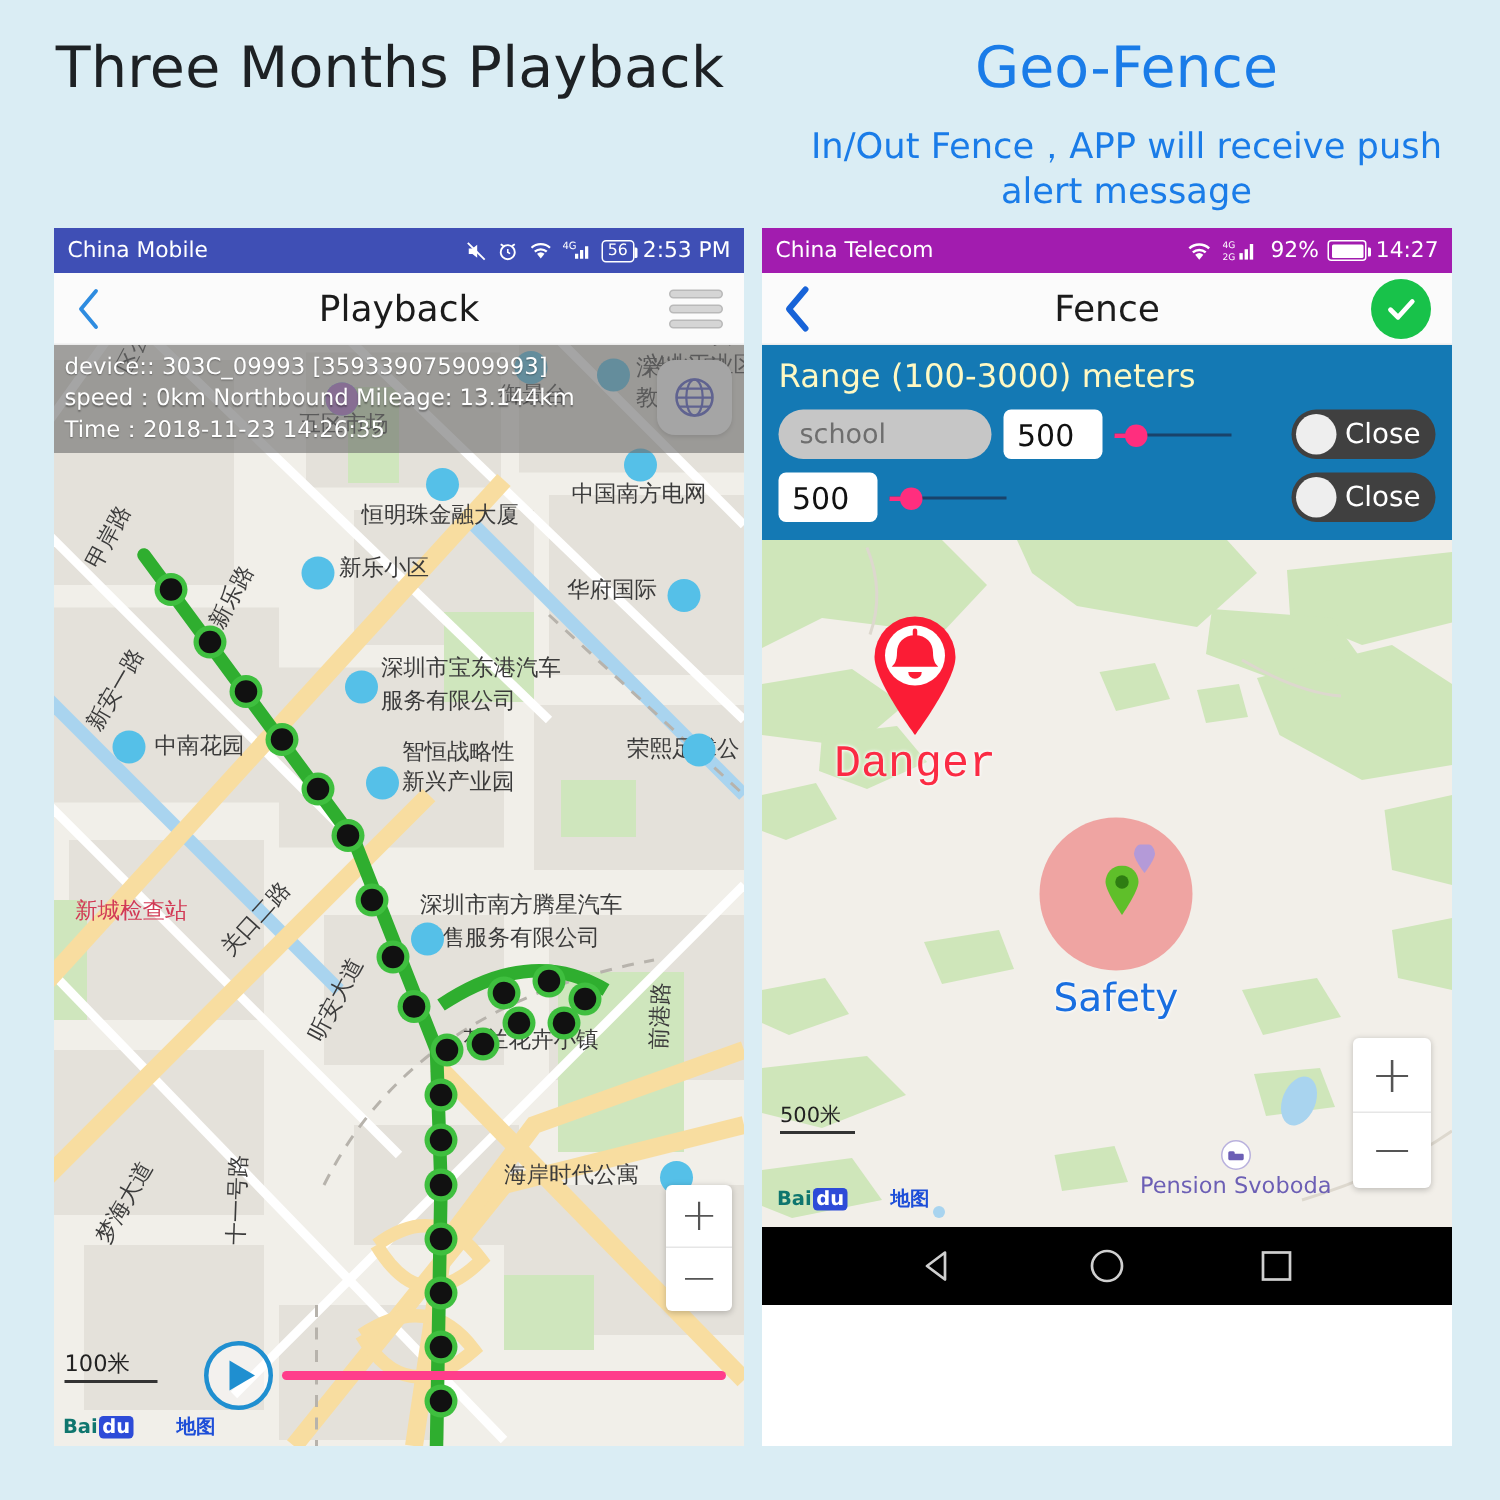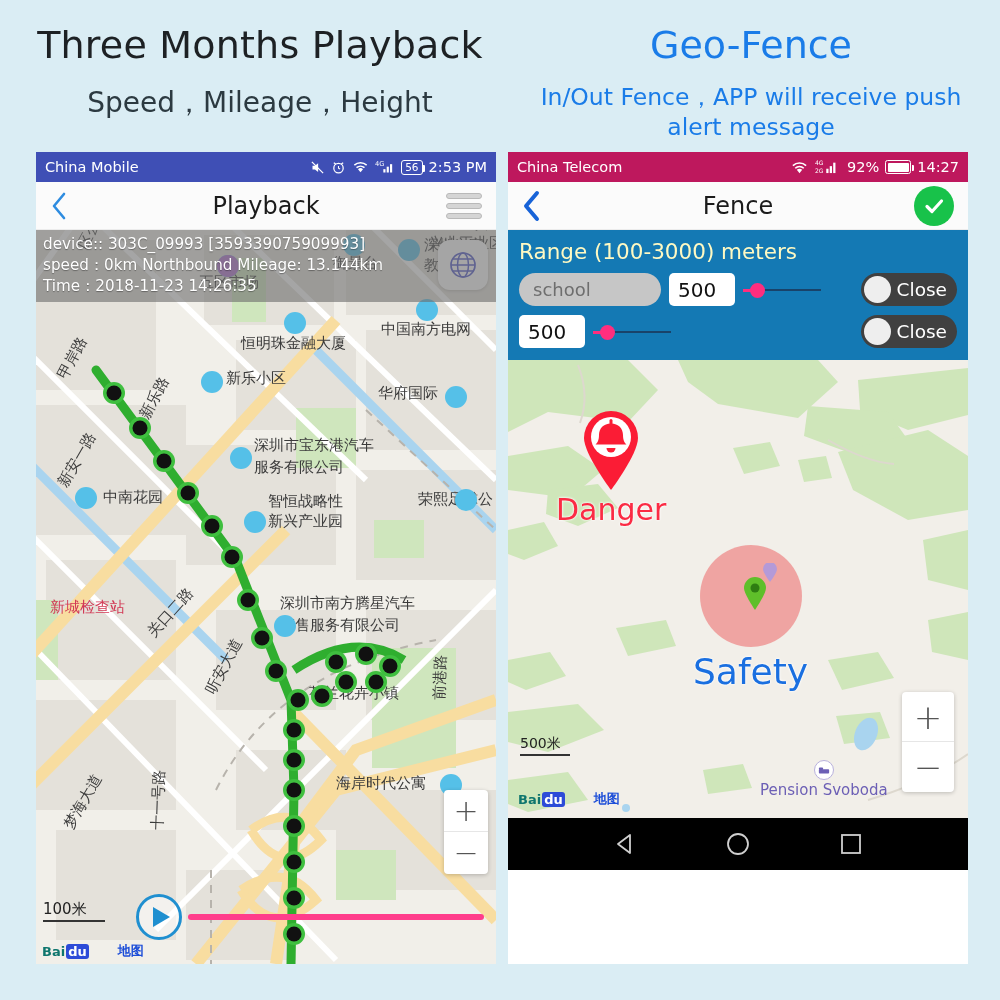--- a/index.html
+++ b/index.html
@@ -37,21 +37,21 @@
   }
   #phone-left  { left: 36px;  top: 152px; width: 460px; height: 812px; }
   #phone-right { left: 508px; top: 152px; width: 460px; height: 812px; }
 
   
   .statusbar {
     height: 30px; display: flex; align-items: center;
     padding: 0 9px; color: #fff; font-size: 14.5px;
   }
   .sb-left  { background: #3f4fb5; }
-  .sb-right { background: #be185d; }
+  .sb-right { background: #a21caf; }
   .sb-carrier { flex: 0 0 auto; }
   .sb-icons { margin-left: auto; display: flex; align-items: center; gap: 6px; }
   .sb-icons svg { display: block; }
   .sb-batt {
     border: 1.6px solid #fff; border-radius: 3px; padding: 0 3px;
     font-size: 10.5px; line-height: 13px; height: 15px; position: relative;
     display: flex; align-items: center;
   }
   .sb-batt::after {
     content: ""; position: absolute; right: -3.4px; top: 4px;
@@ -203,36 +203,36 @@
   }
   .f-toggle.on .knob  { right: 3px; background: #ff2e7e; }
   .f-toggle.off .knob { left: 3px;  background: #eeeeee; }
 
   
   .map-right {
     position: relative; width: 100%; height: 458px;
     background: #f2efe9; overflow: hidden;
   }
   .danger-wrap {
-    position: absolute; left: 48px; top: 48px; z-index: 20; text-align: center;
+    position: absolute; left: 48px; top: 48px; z-index: 20; text-align: center; font-family: Liberation Mono, monospace;
   }
   .danger-lbl {
     color: #fb2b44; font-size: 30px; margin-top: -4px;
     text-shadow: 0 0 2px #fff, 0 0 3px #fff;
   }
   .safety-wrap {
     position: absolute; left: 185px; top: 185px; z-index: 20; text-align: center;
   }
   .safety-circle {
     width: 102px; height: 102px; border-radius: 50%;
     background: rgba(238,118,118,0.62);
     position: relative; margin: 0 auto;
   }
   .safety-lbl {
-    color: #1a6fe0; font-size: 36px; margin-top: 4px;
+    color: #1a6fe0; font-size: 26px; margin-top: 4px;
     text-shadow: 0 0 2px #fff, 0 0 3px #fff;
   }
   .poi-right {
     position: absolute; left: 252px; top: 400px; z-index: 18;
     color: #6c5fb5; font-size: 15px;
   }
   .poi-right .bed {
     width: 20px; height: 20px; border-radius: 50%; background: #fff;
     border: 1px solid #b9b1dd; margin: 0 auto 1px auto;
     display: flex; align-items: center; justify-content: center;
@@ -250,21 +250,20 @@
     border-top: 10px solid transparent; border-bottom: 10px solid transparent;
     margin-left: 5px; }
 </style>
 </head>
 <body>
 
 <div class="page">
 
   <div class="head-left">
     <div class="h-title-dark">Three Months Playback</div>
-    <div class="h-sub-dark">Speed，Mileage，Height</div>
   </div>
 
   <div class="head-right">
     <div class="h-title-blue">Geo-Fence</div>
     <div class="h-sub-blue">In/Out Fence，APP will receive push alert message</div>
   </div>
 
   <div class="phone" id="phone-left">
 
     <div class="statusbar sb-left">

